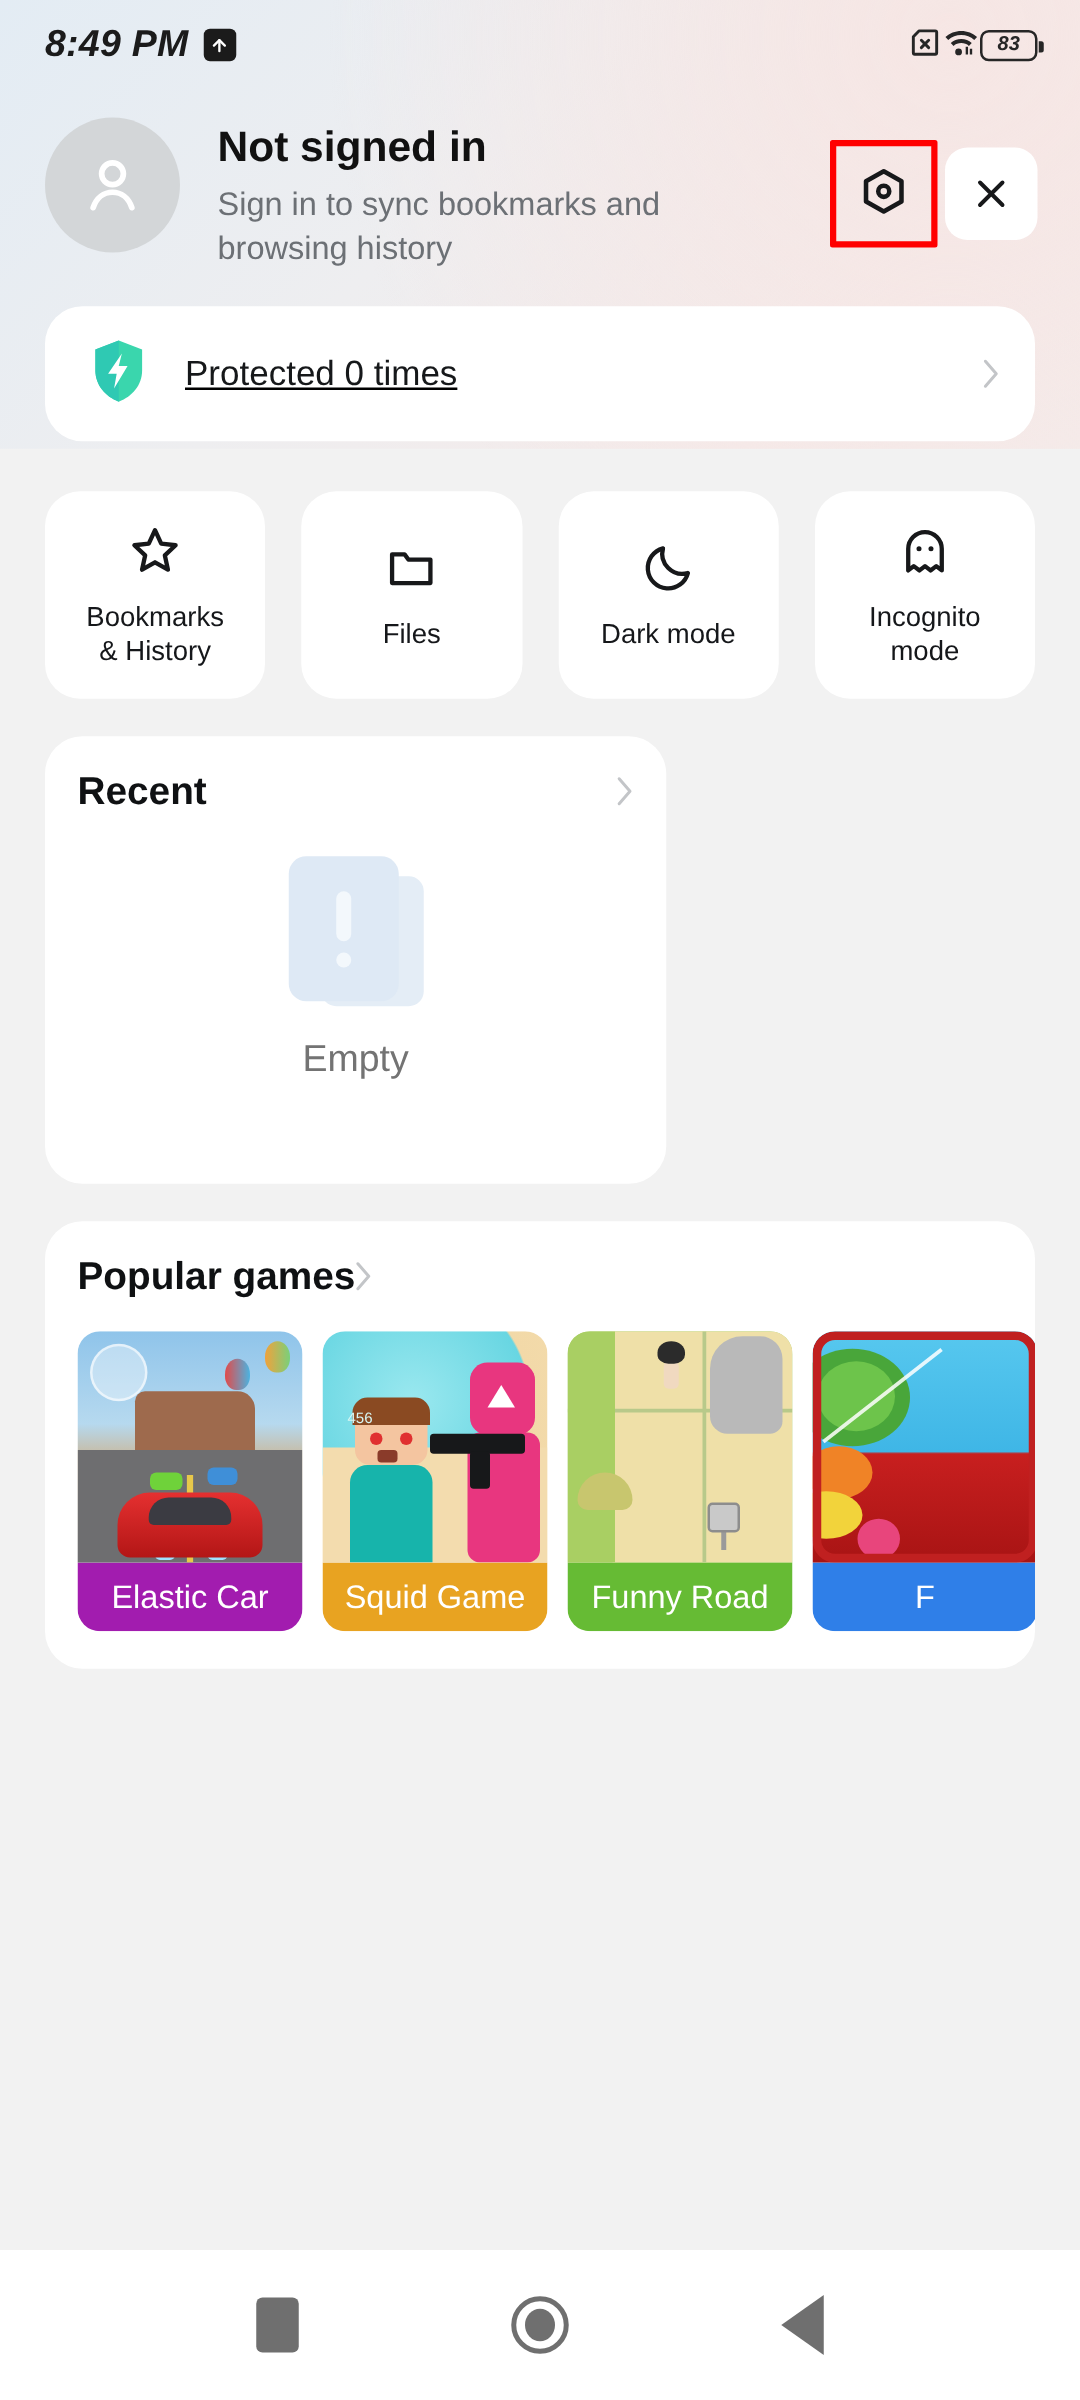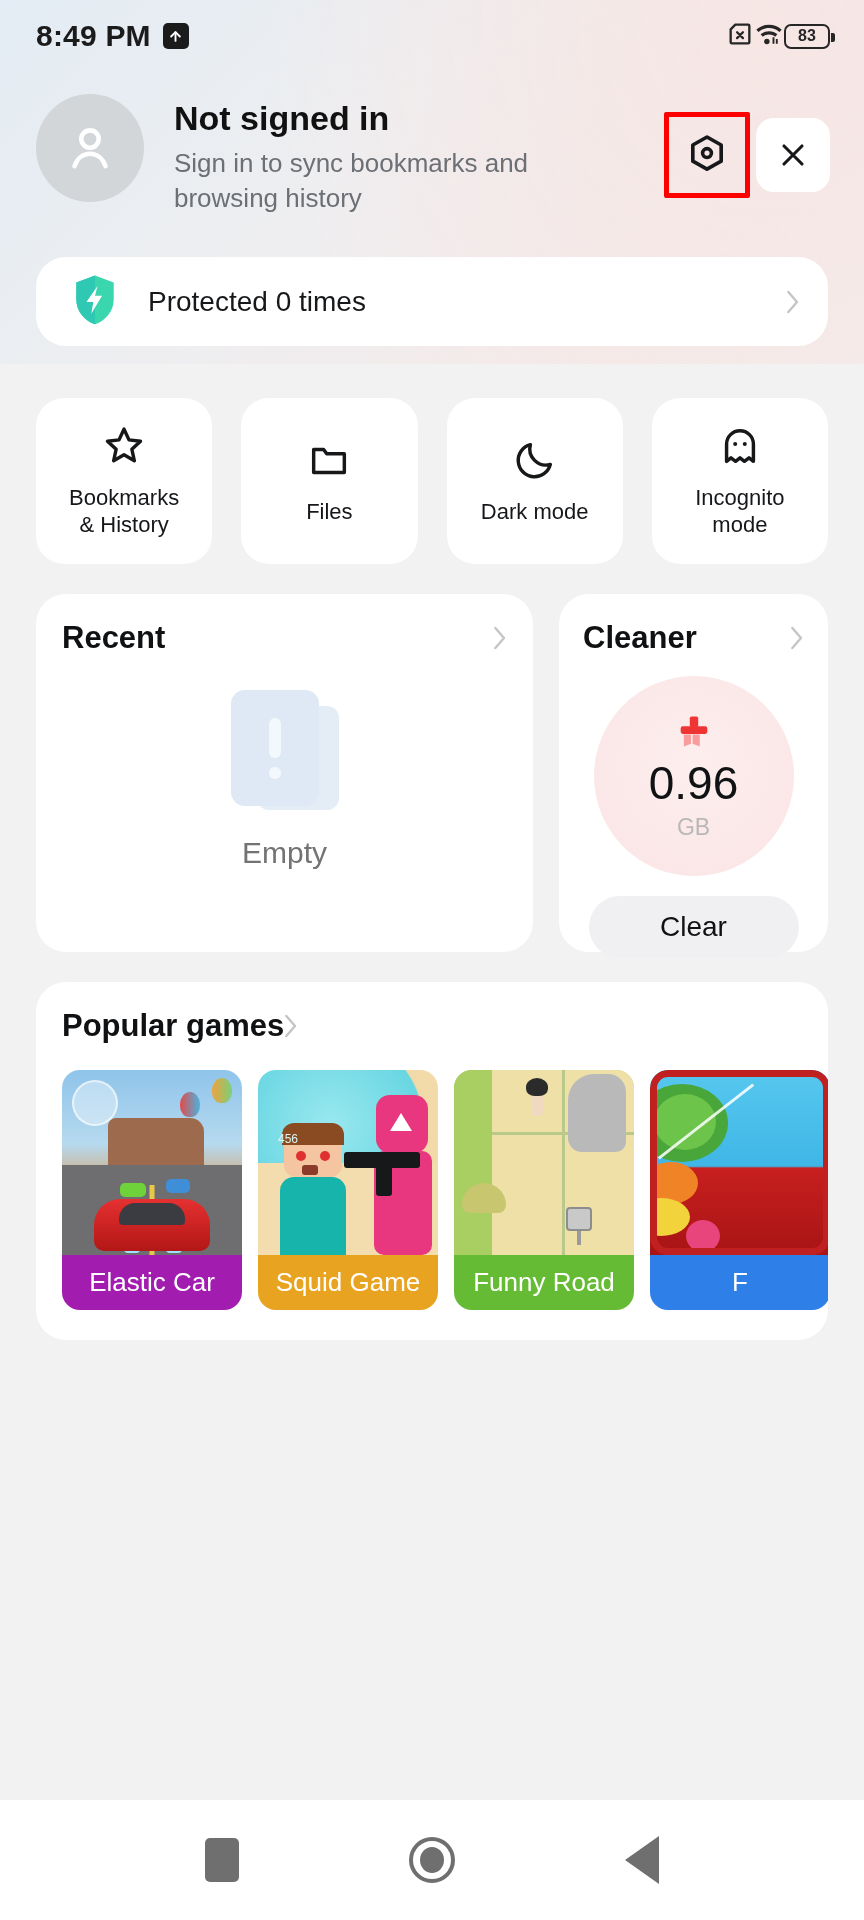--- a/index.html
+++ b/index.html
@@ -23,20 +23,21 @@
       radial-gradient(circle at 88% 8%, #f6e6e4 0%, rgba(246,230,228,0) 60%),
       linear-gradient(135deg, #e3ecf4 0%, #eeeef0 42%, #f5eae9 78%, #f4eceb 100%);
     padding-bottom: 6px;
   }
 
   
   .statusbar {
     height: 72px;
     display: flex; align-items: center; justify-content: space-between;
     padding: 0 34px 0 36px;
+    font-style: italic;
   }
   .status-left { display: flex; align-items: center; gap: 12px; }
   .clock { font-size: 30px; font-weight: 700; color: #1b1b1b; letter-spacing: .2px; }
   .upload-badge {
     width: 26px; height: 26px; border-radius: 5px; background: #1b1b1b;
     display: flex; align-items: center; justify-content: center;
   }
   .status-right { display: flex; align-items: center; }
   .batt {
     position: relative; width: 46px; height: 25px;
@@ -77,24 +78,25 @@
   }
   .close-btn {
     width: 74px; height: 74px; border-radius: 18px; background: #ffffff;
     display: flex; align-items: center; justify-content: center;
   }
 
   
   .card { background: #ffffff; border-radius: 30px; }
 
   .protect-row {
-    margin: 12px 36px;
-    height: 89px;
+    margin: 0 36px;
+    height: 108px;
     display: flex; align-items: center;
     padding: 0 28px 0 34px;
+    text-decoration: underline;
   }
   .protect-label { flex: 1; font-size: 28px; color: #16181a; padding-left: 28px; }
 
   
   .chev { width: 14px; height: 24px; flex: none; }
 
   
   .quick {
     display: flex; gap: 29px;
     padding: 34px 36px 0 36px;
@@ -386,43 +388,20 @@
             <div class="bang">
                 <div class="bar"></div>
                 <div class="dot"></div>
               </div>
           </div>
         </div>
         <div class="empty-label">Empty</div>
       </div>
     </div>
 
-    <div class="card cleaner-card">
-      <div class="card-head">
-        <span class="card-title">Cleaner</span>
-        <span class="chev">
-          <svg width="14" height="24" viewBox="0 0 10 18" fill="none" stroke="#c3c5c8" stroke-width="1.8" stroke-linecap="round" stroke-linejoin="round">
-              <path d="M1.5 1.5L8 9l-6.5 7.5"></path>
-            </svg>
-        </span>
-      </div>
-      <div class="gauge">
-        <span>
-          <svg width="44" height="42" viewBox="0 0 24 24">
-            <rect x="9.6" y="2.6" width="4.8" height="6" rx="1" fill="#ef3434"></rect>
-            <rect x="4.4" y="8.2" width="15.2" height="4.3" rx="1.2" fill="#ef3434"></rect>
-            <path d="M6.2 12.8h4.1v5.4l-4.1 1.5z" fill="#f79d9d"></path>
-            <path d="M11.2 12.8h4.1v6.9l-4.1-1.5z" fill="#f79d9d"></path>
-          </svg>
-        </span>
-        <span class="gauge-val">0.96</span>
-        <span class="gauge-unit">GB</span>
-      </div>
-      <button class="clear-btn">Clear</button>
-    </div>
   </div>
 
   <div class="card games-card">
     <div class="games-head">
       <span class="card-title">Popular games</span>
       <span class="chev">
         <svg width="14" height="24" viewBox="0 0 10 18" fill="none" stroke="#c3c5c8" stroke-width="1.8" stroke-linecap="round" stroke-linejoin="round">
             <path d="M1.5 1.5L8 9l-6.5 7.5"></path>
           </svg>
       </span>

